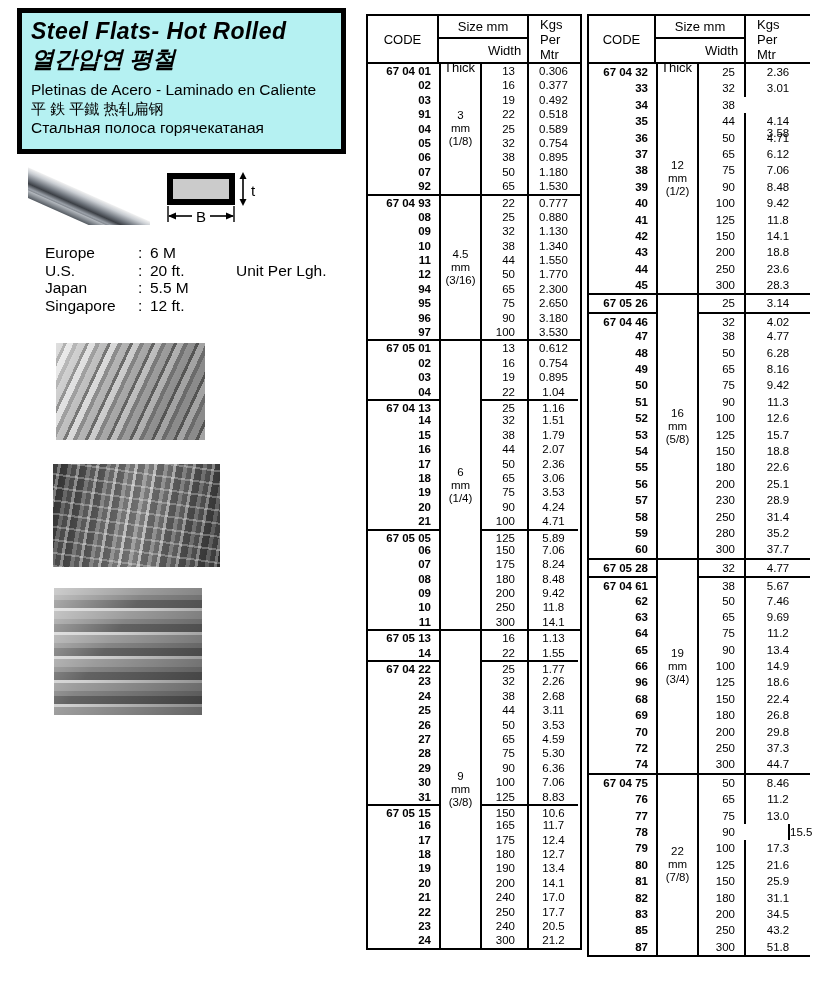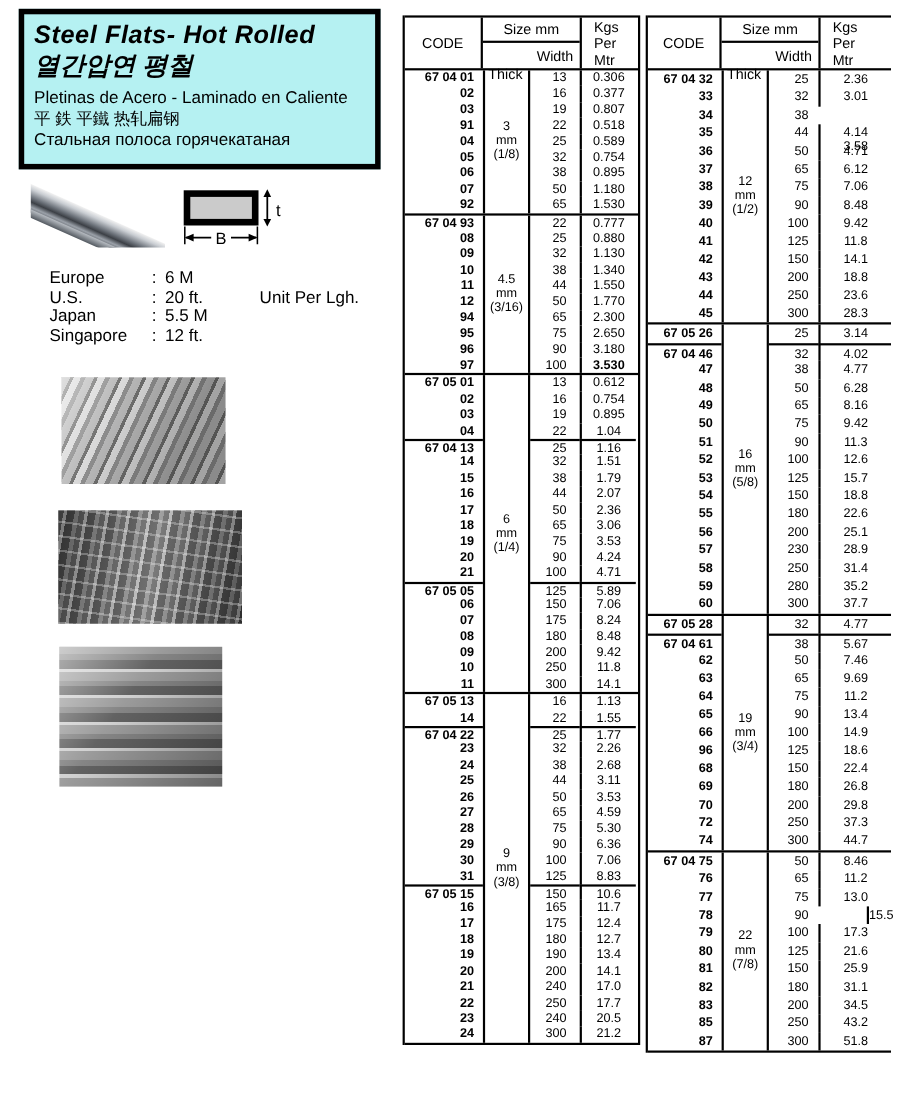--- a/index.html
+++ b/index.html
@@ -169,21 +169,21 @@
 mm
 (1/8)</div>
           <div class="cell code" style="grid-row: 1;">67 04 01</div>
           <div class="cell width" style="grid-row: 1;">13</div>
           <div class="cell kgs" style="grid-row: 1;">0.306</div>
           <div class="cell code" style="grid-row: 2;">02</div>
           <div class="cell width" style="grid-row: 2;">16</div>
           <div class="cell kgs" style="grid-row: 2;">0.377</div>
           <div class="cell code" style="grid-row: 3;">03</div>
           <div class="cell width" style="grid-row: 3;">19</div>
-          <div class="cell kgs" style="grid-row: 3;">0.807</div>
+          <div class="cell kgs" style="grid-row: 3;">0.492</div>
           <div class="cell code" style="grid-row: 4;">91</div>
           <div class="cell width" style="grid-row: 4;">22</div>
           <div class="cell kgs" style="grid-row: 4;">0.518</div>
           <div class="cell code" style="grid-row: 5;">04</div>
           <div class="cell width" style="grid-row: 5;">25</div>
           <div class="cell kgs" style="grid-row: 5;">0.589</div>
           <div class="cell code" style="grid-row: 6;">05</div>
           <div class="cell width" style="grid-row: 6;">32</div>
           <div class="cell kgs" style="grid-row: 6;">0.754</div>
           <div class="cell code" style="grid-row: 7;">06</div>
@@ -222,21 +222,21 @@
           <div class="cell width" style="grid-row: 7;">65</div>
           <div class="cell kgs" style="grid-row: 7;">2.300</div>
           <div class="cell code" style="grid-row: 8;">95</div>
           <div class="cell width" style="grid-row: 8;">75</div>
           <div class="cell kgs" style="grid-row: 8;">2.650</div>
           <div class="cell code" style="grid-row: 9;">96</div>
           <div class="cell width" style="grid-row: 9;">90</div>
           <div class="cell kgs" style="grid-row: 9;">3.180</div>
           <div class="cell code" style="grid-row: 10;">97</div>
           <div class="cell width" style="grid-row: 10;">100</div>
-          <div class="cell kgs" style="grid-row: 10; font-weight: bold;">3.530</div>
+          <div class="cell kgs" style="grid-row: 10;">3.530</div>
         </div>
         <div class="grp gsep">
           <div class="thickcell" style="grid-row: 1 / 21;">6
 mm
 (1/4)</div>
           <div class="cell code" style="grid-row: 1;">67 05 01</div>
           <div class="cell width" style="grid-row: 1;">13</div>
           <div class="cell kgs" style="grid-row: 1;">0.612</div>
           <div class="cell code" style="grid-row: 2;">02</div>
           <div class="cell width" style="grid-row: 2;">16</div>

